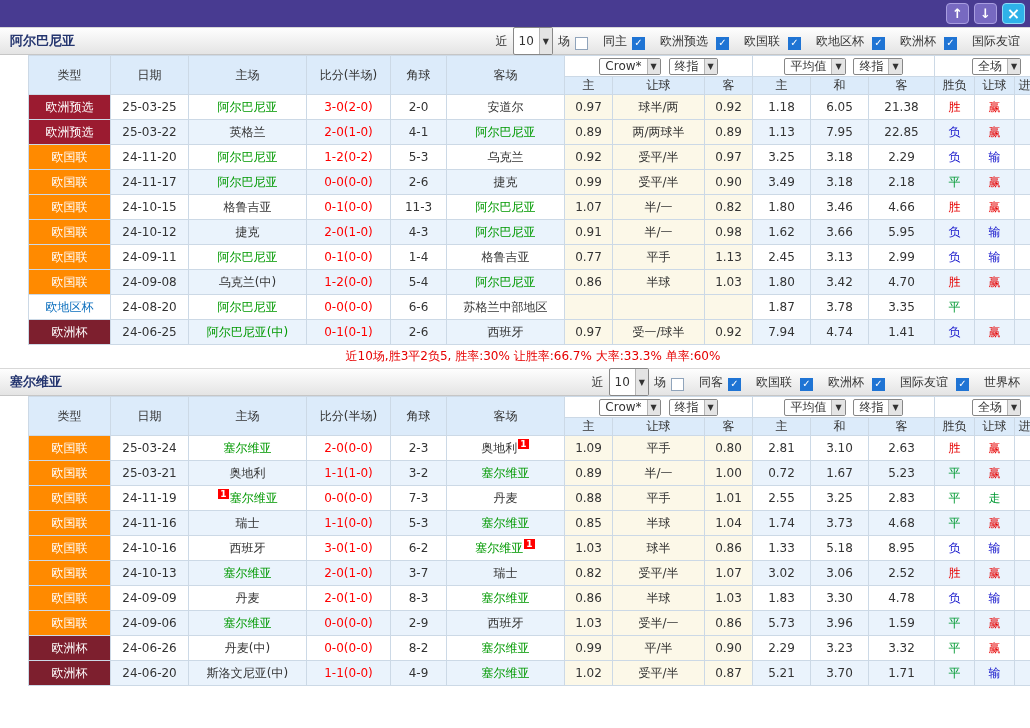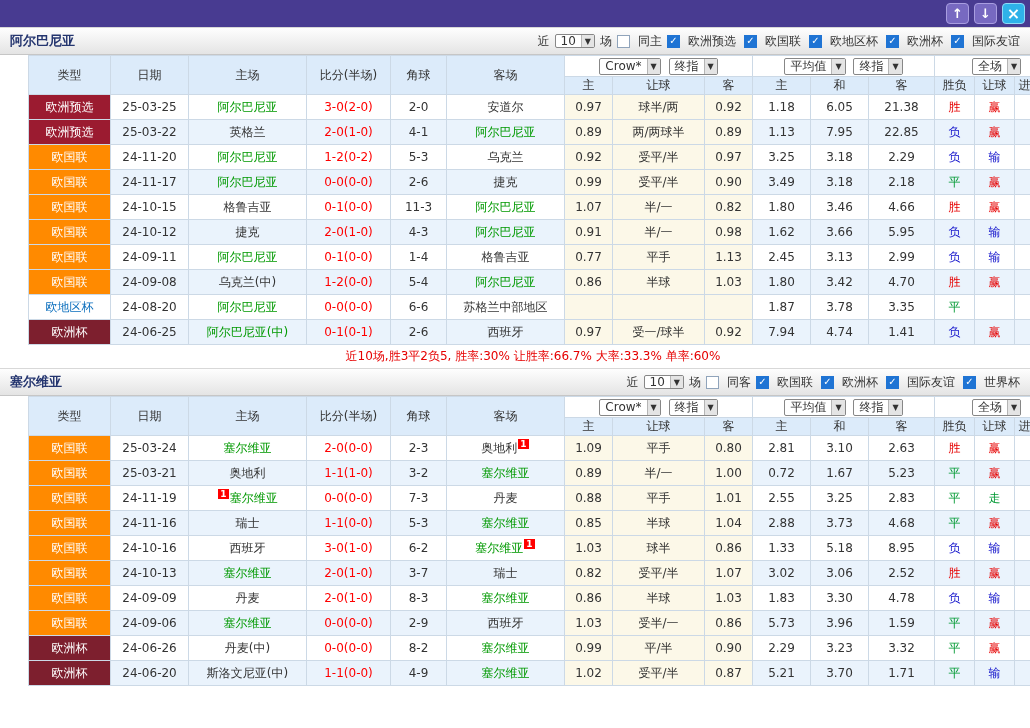--- a/index.html
+++ b/index.html
@@ -18,23 +18,23 @@
 .radio-wrap{display:inline-flex;align-items:center;gap:4px;cursor:pointer;font-size:12px;}
 .rdot{width:13px;height:13px;border-radius:50%;background:#e6e6e6;border:1px solid #9a9a9a;display:inline-block;}
 .rdot.on{background:#fff;border:4px solid var(--radio-on);}
 .topbar-btns{position:absolute;right:5px;top:3px;display:flex;gap:5px;}
 .tbtn{width:23px;height:21px;border-radius:4px;color:#fff;display:flex;align-items:center;justify-content:center;font-size:13px;font-weight:bold;cursor:pointer;border:1px solid;}
 .tbtn.ud{background:var(--updown-btn);border-color:#a89de0;}
 .tbtn.cl{background:var(--close-btn);border-color:#8ed9f7;font-size:16px;}
 .secbar{height:28px;background:linear-gradient(#fefefe,#e4e4e4);border-bottom:1px solid #c6c6c6;border-top:1px solid #d8d8d8;display:flex;align-items:center;padding:0 10px;}
 .team-title{font-size:13px;font-weight:bold;color:#24356f;}
 .controls{margin-left:auto;display:flex;align-items:center;gap:5px;color:#333;}
-.fsel{display:inline-flex;align-items:center;height:14px;border:1px solid #878787;background:#fff;padding:0 0 0 5px;border-radius:2px;cursor:pointer;white-space:nowrap;}
+.fsel{display:inline-flex;align-items:center;height:28px;border:1px solid #878787;background:#fff;padding:0 0 0 5px;border-radius:2px;cursor:pointer;white-space:nowrap;}
 .fsel .arr{font-size:8px;color:#333;margin-left:5px;background:#e4e4e4;border-left:1px solid #b5b5b5;align-self:stretch;display:flex;align-items:center;padding:0 3px;}
-.cbwrap{display:inline-flex;align-items:center;gap:8px;cursor:pointer;white-space:nowrap;}
+.cbwrap{display:inline-flex;align-items:flex-end;gap:15px;cursor:pointer;white-space:nowrap;}
 .cb{width:13px;height:13px;border:1px solid #90a4bb;background:#fff;display:inline-flex;align-items:center;justify-content:center;font-size:10px;font-weight:bold;color:#fff;line-height:1;}
 .cb.on{background:var(--check-on);border-color:var(--check-on);}
 .leagues{display:inline-flex;gap:8px;align-items:center;}
 table{width:1030px;border-collapse:collapse;table-layout:fixed;margin-left:28px;}
 th,td{border:1px solid #ccd9e6;text-align:center;white-space:nowrap;overflow:hidden;font-weight:normal;}
 thead th{background:var(--header-bg);color:#333;}
 tr.selrow th{height:21px;}
 tr.selrow th.selcell{background:#fff;}
 tr.subrow th{height:18px;}
 .selcell .fsel{height:17px;margin:0 2px;display:inline-flex;vertical-align:middle;align-items:center;}
@@ -505,21 +505,21 @@
         <tr>
           <td class="type nl">欧国联</td>
           <td class="date">24-11-16</td>
           <td><span class="team-plain">瑞士</span></td>
           <td class="score">1-1(0-0)</td>
           <td class="corner">5-3</td>
           <td><span class="team-link">塞尔维亚</span></td>
           <td class="crow">0.85</td>
           <td class="crow">半球</td>
           <td class="crow">1.04</td>
-          <td>2.88</td>
+          <td>1.74</td>
           <td>3.73</td>
           <td>4.68</td>
           <td class="r-green">平</td>
           <td class="r-red">赢</td>
           <td class="r-blue">小</td>
         </tr>
         <tr>
           <td class="type nl">欧国联</td>
           <td class="date">24-10-16</td>
           <td><span class="team-plain">西班牙</span></td>

